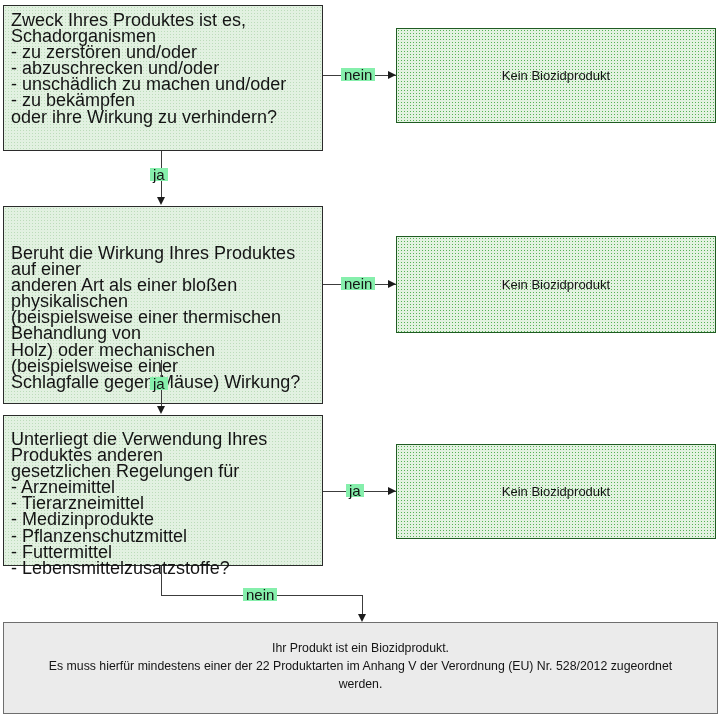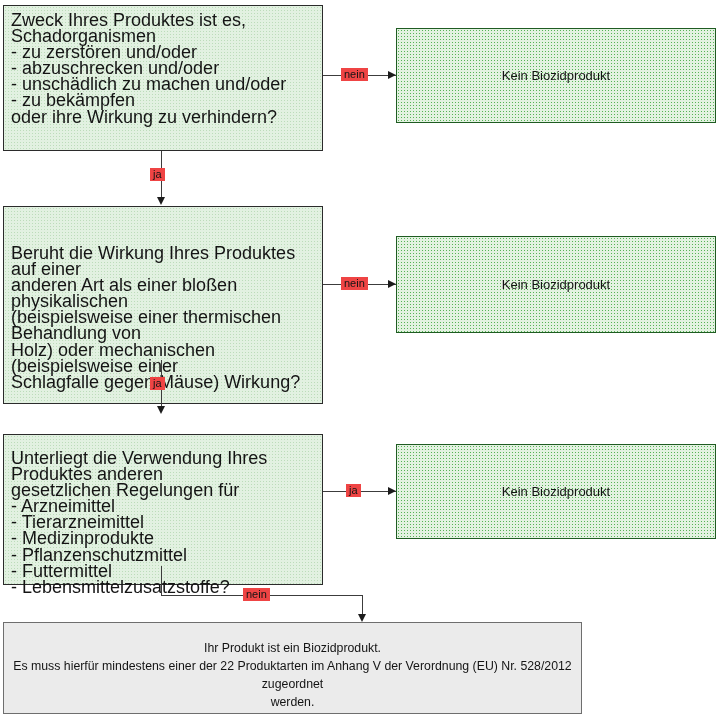--- a/index.html
+++ b/index.html
@@ -95,24 +95,24 @@
   .arrow-right {
     position: absolute;
     width: 0; height: 0;
     border-top: 4.5px solid transparent;
     border-bottom: 4.5px solid transparent;
     border-left: 8px solid #1c1c1c;
   }
 
   .edge-label {
     position: absolute;
-    font-size: 11px;
+    font-size: 15px;
     line-height: 13px;
     color: #141414;
-    background: #ef4444;
+    background: #86efac;
     padding: 0 3px;
     white-space: nowrap;
   }
 </style>
 </head>
 <body>
 
 <div id="canvas">
 
   <div class="node question" style="left:3px; top:5px; width:320px; height:146px;">
@@ -149,21 +149,21 @@
   </div>
 
   <div class="line-h" style="left:323px; top:284px; width:73px;"></div>
   <div class="arrow-right" style="left:388px; top:279.5px;"></div>
   <div class="edge-label" style="left:341px; top:277px;">nein</div>
 
   <div class="line-v" style="left:161px; top:360px; height:47px;"></div>
   <div class="arrow-down" style="left:157px; top:406px;"></div>
   <div class="edge-label" style="left:150px; top:377px;">ja</div>
 
-  <div class="node question" style="left:3px; top:434px; width:320px; height:151px;">
+  <div class="node question" style="left:3px; top:415px; width:320px; height:151px;">
     <div class="txt" style="padding-top:9px;">Unterliegt die Verwendung Ihres Produktes anderen
 gesetzlichen Regelungen für
 - Arzneimittel
 - Tierarzneimittel
 - Medizinprodukte
 - Pflanzenschutzmittel
 - Futtermittel
 - Lebensmittelzusatzstoffe?</div>
   </div>
 
@@ -174,19 +174,19 @@
   <div class="line-h" style="left:323px; top:491px; width:73px;"></div>
   <div class="arrow-right" style="left:388px; top:486.5px;"></div>
   <div class="edge-label" style="left:346px; top:484px;">ja</div>
 
   <div class="line-v" style="left:161px; top:566px; height:30px;"></div>
   <div class="line-h" style="left:161px; top:595px; width:202px;"></div>
   <div class="line-v" style="left:362px; top:595px; height:24px;"></div>
   <div class="arrow-down" style="left:358px; top:614px;"></div>
   <div class="edge-label" style="left:243px; top:588px;">nein</div>
 
-  <div class="node result-grey" style="left:3px; top:622px; width:579px; height:92px;">
+  <div class="node result-grey" style="left:3px; top:622px; width:715px; height:92px;">
     <div class="txt">Ihr Produkt ist ein Biozidprodukt.
 Es muss hierfür mindestens einer der 22 Produktarten im Anhang V der Verordnung (EU) Nr. 528/2012 zugeordnet
 werden.</div>
   </div>
 
 </div>
 
 </body></html>

